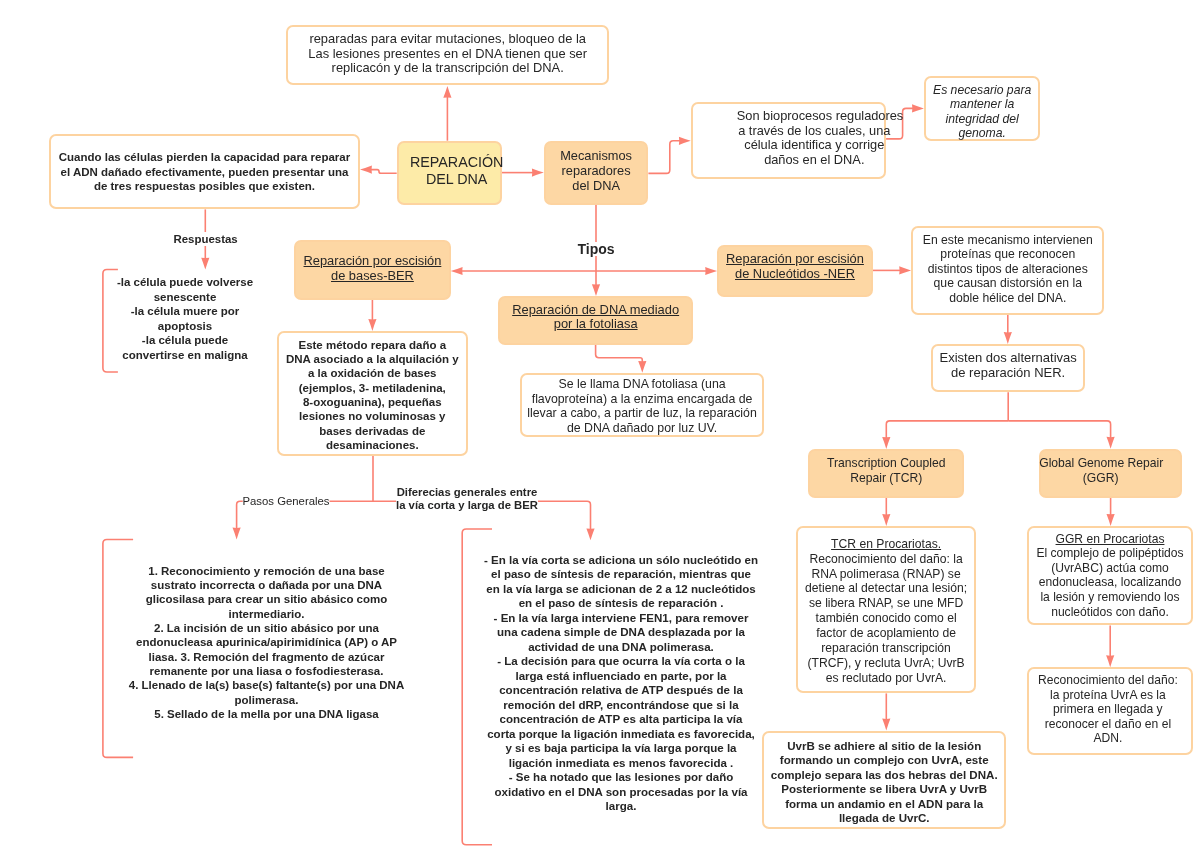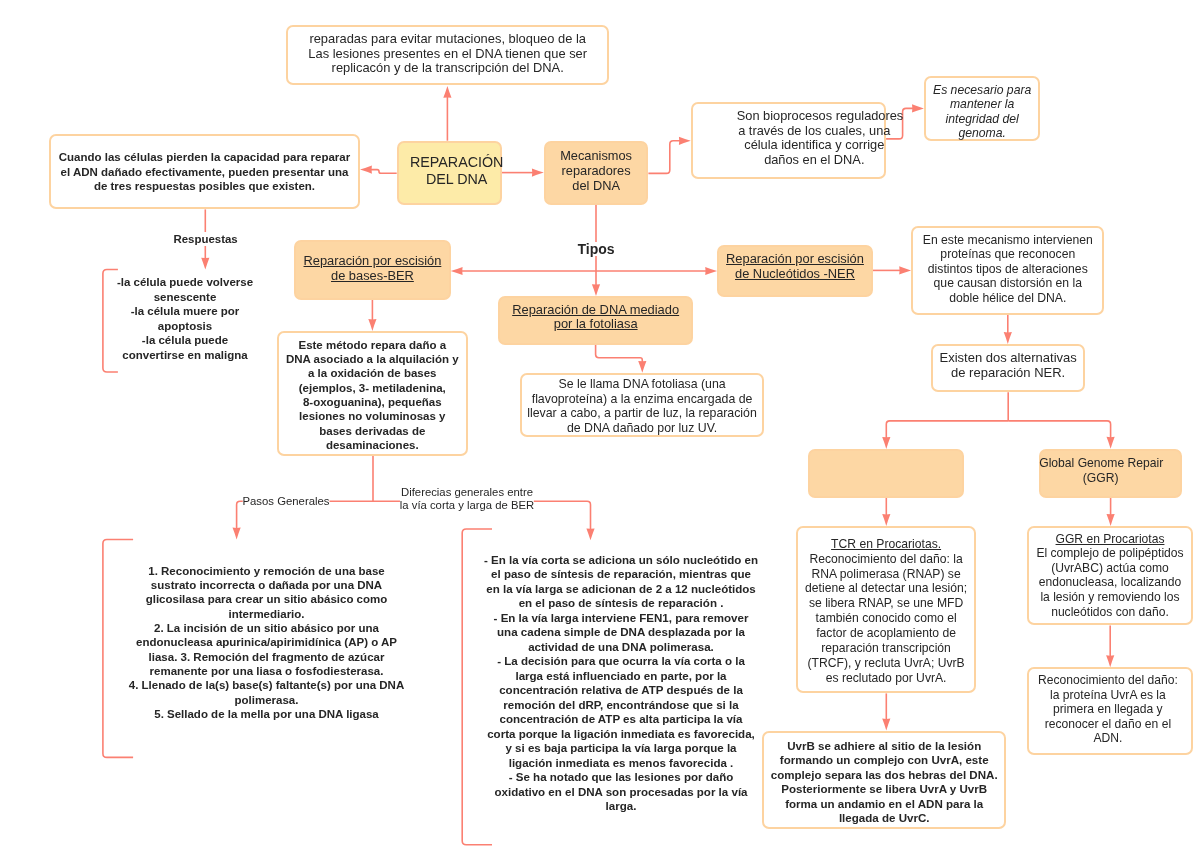--- a/index.html
+++ b/index.html
@@ -91,30 +91,31 @@
 <div class="txt u" style="left:717.1px;top:251.20px;width:155.8px;font-size:12.85px;line-height:15.30px;"><span class="ln">Reparación por escisión</span><span class="ln">de Nucleótidos -NER</span></div>
 <div class="box" style="left:911.1px;top:225.8px;width:193.4px;height:88.8px;"></div>
 <div class="txt" style="left:911.1px;top:232.56px;width:193.4px;font-size:12.20px;line-height:14.60px;"><span class="ln">En este mecanismo intervienen</span><span class="ln">proteínas que reconocen</span><span class="ln">distintos tipos de alteraciones</span><span class="ln">que causan distorsión en la</span><span class="ln">doble hélice del DNA.</span></div>
 <div class="box" style="left:276.7px;top:331.0px;width:191.2px;height:125.0px;"></div>
 <div class="txt b" style="left:276.7px;top:337.52px;width:191.2px;font-size:11.50px;line-height:14.36px;"><span class="ln">Este método repara daño a</span><span class="ln">DNA asociado a la alquilación y</span><span class="ln">a la oxidación de bases</span><span class="ln">(ejemplos, 3- metiladenina,</span><span class="ln">8-oxoguanina), pequeñas</span><span class="ln">lesiones no voluminosas y</span><span class="ln">bases derivadas de</span><span class="ln">desaminaciones.</span></div>
 <div class="box" style="left:520.0px;top:372.8px;width:244.1px;height:63.9px;"></div>
 <div class="txt" style="left:520.0px;top:376.92px;width:244.1px;font-size:12.33px;line-height:14.60px;"><span class="ln">Se le llama DNA fotoliasa (una</span><span class="ln">flavoproteína) a la enzima encargada de</span><span class="ln">llevar a cabo, a partir de luz, la reparación</span><span class="ln">de DNA dañado por luz UV.</span></div>
 <div class="box" style="left:930.8px;top:344.0px;width:154.7px;height:48.3px;"></div>
 <div class="txt" style="left:930.8px;top:350.95px;width:154.7px;font-size:13px;line-height:14.60px;"><span class="ln">Existen dos alternativas</span><span class="ln">de reparación NER.</span></div>
 <div class="box fill-peach" style="left:808.2px;top:448.9px;width:156.2px;height:48.9px;"></div>
+<div class="txt" style="left:808.2px;top:455.58px;width:156.2px;font-size:12.15px;line-height:15.00px;"><span class="ln">Transcription Coupled</span><span class="ln">Repair (TCR)</span></div>
 <div class="box fill-peach" style="left:1039.2px;top:448.7px;width:143.1px;height:48.9px;"></div>
 <div class="txt" style="left:1039.2px;top:455.58px;width:123px;font-size:12.15px;line-height:15.00px;"><span class="ln">Global Genome Repair</span><span class="ln">(GGR)</span></div>
 <div class="box" style="left:796.0px;top:526.0px;width:180.2px;height:167.4px;"></div>
 <div class="txt u1" style="left:796.0px;top:536.96px;width:180.2px;font-size:12.15px;line-height:14.85px;"><span class="ln">TCR en Procariotas.</span><span class="ln">Reconocimiento del daño: la</span><span class="ln">RNA polimerasa (RNAP) se</span><span class="ln">detiene al detectar una lesión;</span><span class="ln">se libera RNAP, se une MFD</span><span class="ln">también conocido como el</span><span class="ln">factor de acoplamiento de</span><span class="ln">reparación transcripción</span><span class="ln">(TRCF), y recluta UvrA; UvrB</span><span class="ln">es reclutado por UvrA.</span></div>
 <div class="box" style="left:1026.8px;top:525.9px;width:166.4px;height:99.5px;"></div>
 <div class="txt u1" style="left:1026.8px;top:531.82px;width:166.4px;font-size:12.10px;line-height:14.55px;"><span class="ln">GGR en Procariotas</span><span class="ln">El complejo de polipéptidos</span><span class="ln">(UvrABC) actúa como</span><span class="ln">endonucleasa, localizando</span><span class="ln">la lesión y removiendo los</span><span class="ln">nucleótidos con daño.</span></div>
 <div class="box" style="left:762.4px;top:730.5px;width:243.6px;height:98.1px;"></div>
 <div class="txt b" style="left:762.4px;top:738.52px;width:243.6px;font-size:11.57px;line-height:14.50px;"><span class="ln">UvrB se adhiere al sitio de la lesión</span><span class="ln">formando un complejo con UvrA, este</span><span class="ln">complejo separa las dos hebras del DNA.</span><span class="ln">Posteriormente se libera UvrA y UvrB</span><span class="ln">forma un andamio en el ADN para la</span><span class="ln">llegada de UvrC.</span></div>
 <div class="box" style="left:1026.9px;top:667.2px;width:166.3px;height:88.2px;"></div>
 <div class="txt" style="left:1026.9px;top:673.15px;width:162px;font-size:12.10px;line-height:14.50px;"><span class="ln">Reconocimiento del daño:</span><span class="ln">la proteína UvrA es la</span><span class="ln">primera en llegada y</span><span class="ln">reconocer el daño en el</span><span class="ln">ADN.</span></div>
 <div class="txt b" style="left:-75.0px;top:275.48px;width:520.0px;font-size:11.50px;line-height:14.44px;"><span class="ln">-la célula puede volverse</span><span class="ln">senescente</span><span class="ln">-la célula muere por</span><span class="ln">apoptosis</span><span class="ln">-la célula puede</span><span class="ln">convertirse en maligna</span></div>
 <div class="txt b" style="left:6.5px;top:563.73px;width:520.0px;font-size:11.50px;line-height:14.34px;"><span class="ln">1. Reconocimiento y remoción de una base</span><span class="ln">sustrato incorrecta o dañada por una DNA</span><span class="ln">glicosilasa para crear un sitio abásico como</span><span class="ln">intermediario.</span><span class="ln">2. La incisión de un sitio abásico por una</span><span class="ln">endonucleasa apurinica/apirimidínica (AP) o AP</span><span class="ln">liasa. 3. Remoción del fragmento de azúcar</span><span class="ln">remanente por una liasa o fosfodiesterasa.</span><span class="ln">4. Llenado de la(s) base(s) faltante(s) por una DNA</span><span class="ln">polimerasa.</span><span class="ln">5. Sellado de la mella por una DNA ligasa</span></div>
 <div class="txt b" style="left:361.0px;top:552.73px;width:520.0px;font-size:11.55px;line-height:14.50px;"><span class="ln">- En la vía corta se adiciona un sólo nucleótido en</span><span class="ln">el paso de síntesis de reparación, mientras que</span><span class="ln">en la vía larga se adicionan de 2 a 12 nucleótidos</span><span class="ln">en el paso de síntesis de reparación .</span><span class="ln">- En la vía larga interviene FEN1, para remover</span><span class="ln">una cadena simple de DNA desplazada por la</span><span class="ln">actividad de una DNA polimerasa.</span><span class="ln">- La decisión para que ocurra la vía corta o la</span><span class="ln">larga está influenciado en parte, por la</span><span class="ln">concentración relativa de ATP después de la</span><span class="ln">remoción del dRP, encontrándose que si la</span><span class="ln">concentración de ATP es alta participa la vía</span><span class="ln">corta porque la ligación inmediata es favorecida,</span><span class="ln">y si es baja participa la vía larga porque la</span><span class="ln">ligación inmediata es menos favorecida .</span><span class="ln">- Se ha notado que las lesiones por daño</span><span class="ln">oxidativo en el DNA son procesadas por la vía</span><span class="ln">larga.</span></div>
 <div class="lbl b" style="left:205.6px;top:232.40px;transform:translateX(-50%);font-size:11.45px;line-height:14.00px;"><span class="ln">Respuestas</span></div>
 <div class="lbl b" style="left:596.0px;top:242.35px;transform:translateX(-50%);font-size:14px;line-height:14.00px;"><span class="ln">Tipos</span></div>
 <div class="lbl" style="left:286.0px;top:493.55px;transform:translateX(-50%);font-size:11.35px;line-height:14.00px;"><span class="ln">Pasos Generales</span></div>
-<div class="lbl" style="left:467.0px;top:485.50px;transform:translateX(-50%);font-size:11.30px;line-height:13.80px;"><span class="ln">Diferecias generales entre</span><span class="ln">la vía corta y larga de BER</span></div>
+<div class="lbl" style="left:467.0px;top:485.50px;transform:translateX(-50%);font-size:11.30px;line-height:13.80px;font-weight:bold;"><span class="ln">Diferecias generales entre</span><span class="ln">la vía corta y larga de BER</span></div>
 </div>
 
 </body></html>

